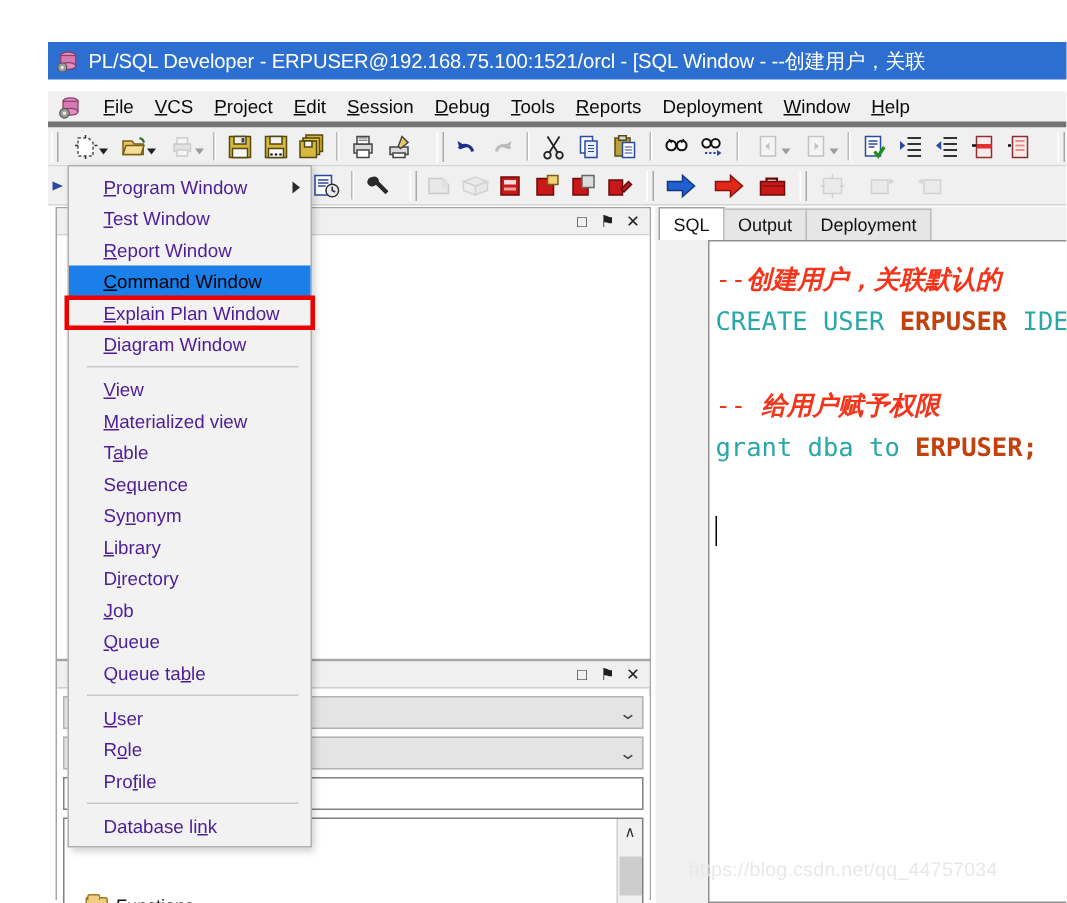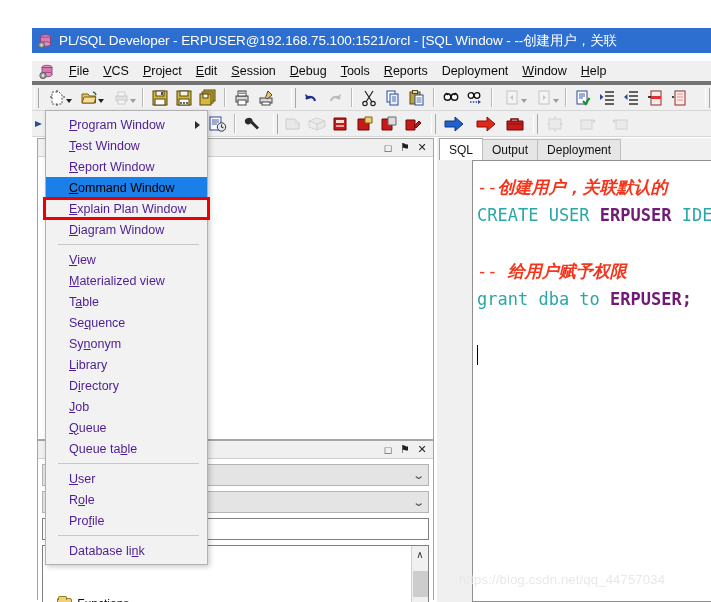--- a/index.html
+++ b/index.html
@@ -222,21 +222,21 @@
     font-size: 17px;
     padding: 12px 0 0 4px;
     overflow: hidden;
     white-space: nowrap;
     margin-left: 33px;
   }
   .code-line { height: 28px; line-height: 28px; white-space: pre; }
   .c-comment { color: #f4351c; font-style: italic; font-family: "DejaVu Serif", serif; font-weight: bold; }
   .c-comment-ascii { color: #f4351c; font-family: "DejaVu Sans Mono", monospace; font-style: normal; font-weight: normal; }
   .c-kw { color: #2aa7a7; }
-  .c-id { color: #701a75; font-weight: bold; }
+  .c-id { color: #c2410c; font-weight: bold; }
   .caret {
     display: inline-block;
     width: 1px; height: 20px;
     background: #000; vertical-align: -4px;
   }
 
   
   #dropdown {
     position: absolute;
     left: 45px; top: 110px;

